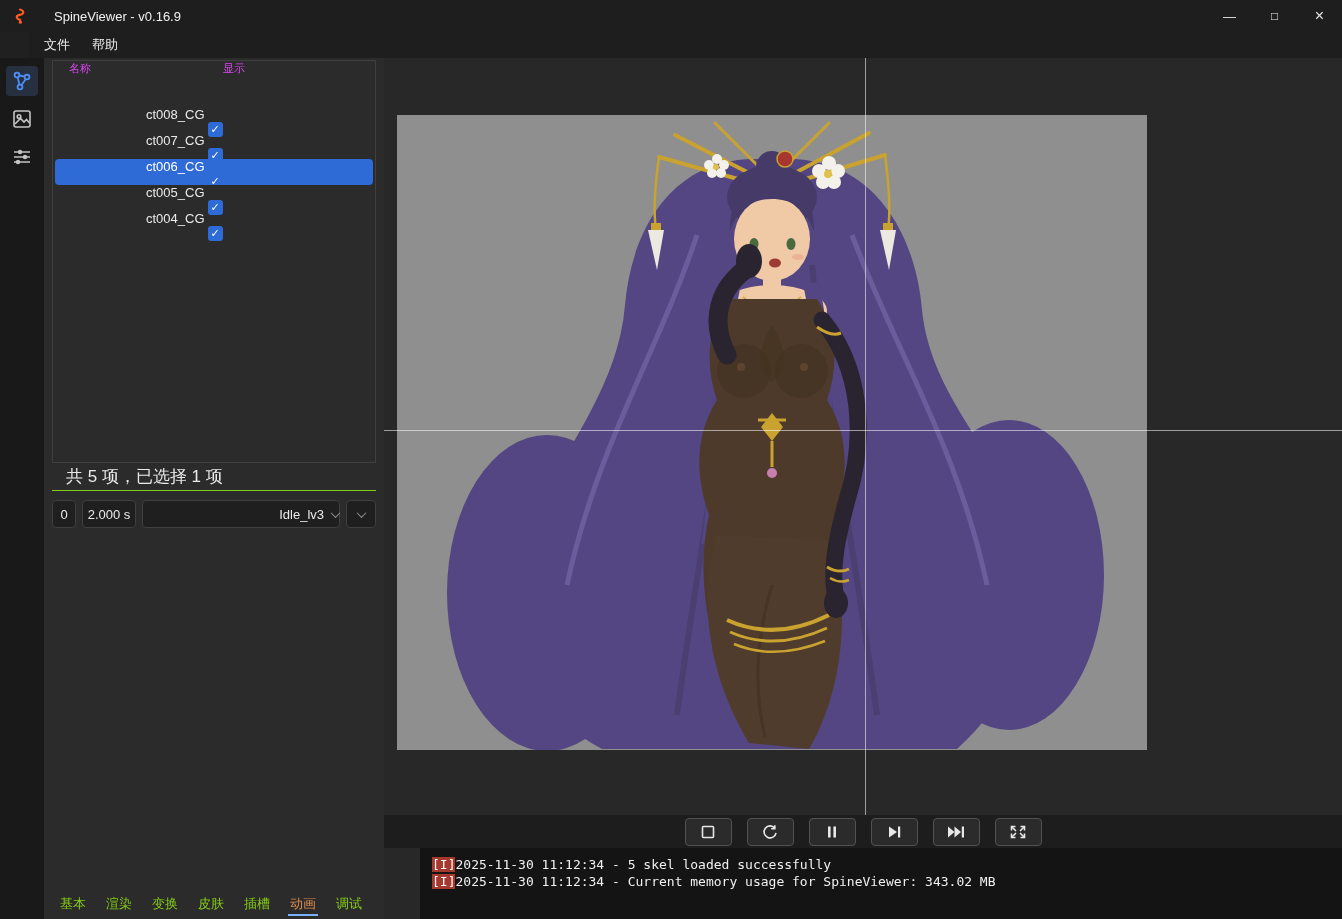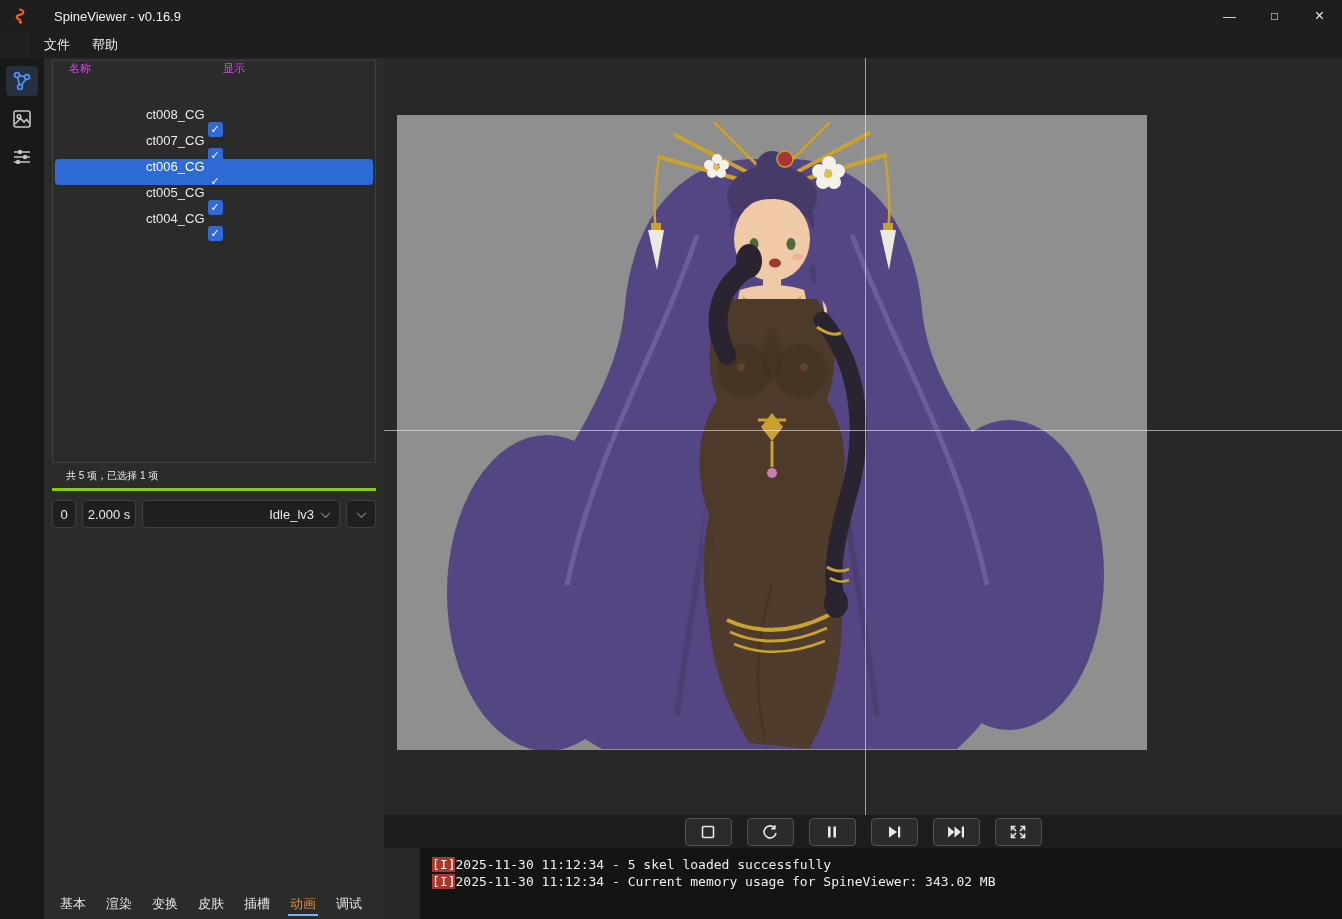--- a/index.html
+++ b/index.html
@@ -32,31 +32,31 @@
   .leftpanel { width:340px; background:#2b2b2b; position:relative; }
   .modellist { position:absolute; top:2px; left:8px; right:8px; height:403px; border:1px solid #404040; background:#2b2b2b; }
   .listheader { height:46px; display:flex; align-items:flex-start; font-size:11px; color:#d946ef; }
   .hname { margin-left:16px; width:150px; }
   .hvis { margin-left:4px; }
   .mrow { height:26px; margin:0 2px; display:flex; align-items:center; border-radius:4px; font-size:13px; color:#eaeaea;flex-direction:column; }
   .mrow.selected { background:var(--accent,#2e6bd6); color:#fff; }
   .mname { margin-left:14px; width:150px; }
   .mcheck { width:15px; height:15px; margin-left:2px; border-radius:3px; background:var(--accent,#2e6bd6); color:#fff; font-size:11px; line-height:15px; text-align:center; }
   .mrow.selected .mcheck { background:transparent; }
-  .liststatus { position:absolute; top:405px; left:8px; right:8px; height:28px; border-bottom:3px solid #84cc16; display:flex; align-items:center; padding-left:14px; font-size:10px; color:#eaeaea; }
+  .liststatus { position:absolute; top:405px; left:8px; right:8px; height:28px; border-bottom:1px solid #84cc16; display:flex; align-items:center; padding-left:14px; font-size:17px; color:#eaeaea; }
   .trackrow { position:absolute; top:441px; left:8px; right:8px; height:30px; display:flex; gap:6px; align-items:center; }
   .trackbox { height:28px; background:#1f1f1f; border:1px solid #3f3f3f; border-radius:4px; display:flex; align-items:center; justify-content:center; font-size:13px; color:#eaeaea; }
   .trackbox.idx { width:24px; }
   .trackbox.dur { width:54px; }
-  .trackbox.combo { flex:1; justify-content:flex-end; padding-right:10px; gap:8px; }
+  .trackbox.combo { flex:1; justify-content:flex-end; gap:8px; }
   .trackbox.chevbtn { width:30px; }
   .chev { width:7px; height:7px; border-right:1.6px solid #8f8f8f; border-bottom:1.6px solid #8f8f8f; transform:rotate(45deg) translate(-1px,-1px); }
 
   .tabsbar { position:absolute; bottom:0; left:0; right:0; height:30px; display:flex; align-items:center; padding-left:6px; background:#2b2b2b; }
-  .tab { padding:0 10px; height:100%; display:flex; align-items:center; font-size:13px; color:#e5e5e5; position:relative; }
+  .tab { padding:0 10px; height:100%; display:flex; align-items:center; font-size:13px; color:#84cc16; position:relative; }
   .tab.active { color:var(--active-tab,#d98e4c); }
   .tab.active::after { content:""; position:absolute; left:8px; right:8px; bottom:3px; height:2px; background:var(--tab-underline,#7ab0ff); }
 
   
   .viewport { flex:1; position:relative; background:#282828; overflow:hidden; }
   .canvas { position:absolute; left:13px; top:57px; width:750px; height:635px; background:var(--canvas-bg,#8f8f8f); overflow:hidden; }
   .vline { position:absolute; left:481px; top:0; width:1px; height:757px; background:rgba(255,255,255,.55); pointer-events:none; }
   .hline { position:absolute; top:372px; left:0; right:0; height:1px; background:rgba(255,255,255,.55); pointer-events:none; }
   .playbar { position:absolute; top:757px; left:0; right:0; height:33px; background:#1d1d1d; display:flex; align-items:center; justify-content:center; gap:15px; }
   .pbtn { width:47px; height:28px; background:#2b2b2b; border:1px solid #525252; border-radius:4px; display:flex; align-items:center; justify-content:center; }

